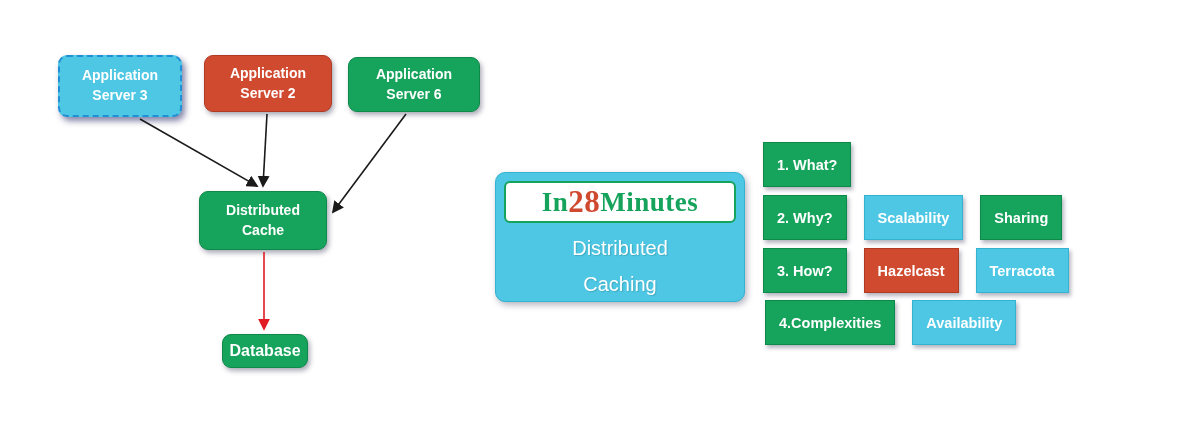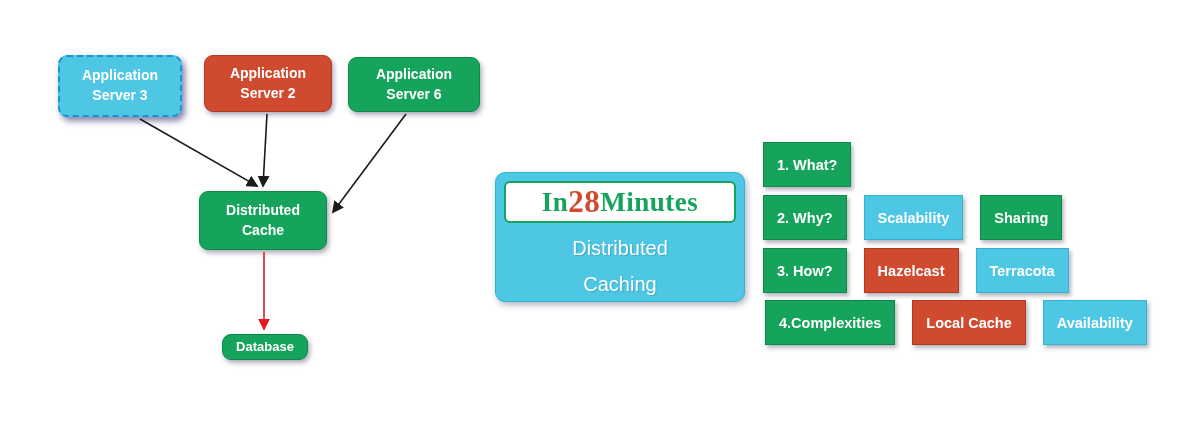--- a/index.html
+++ b/index.html
@@ -24,21 +24,21 @@
     box-shadow:2px 3px 5px rgba(70,70,100,.45);
   }
   .fill-green{background:var(--green);border:1px solid #0d8a4a;}
   .fill-red{background:var(--red);border:1px solid #b03a22;}
   .fill-cyan{background:var(--cyan);border:1px solid #33b2d2;}
   .selected{border:2px dashed #1f8fd6;box-shadow:3px 4px 6px rgba(50,50,110,.6);}
   #node-app3{left:58px;top:55px;width:124px;height:62px;}
   #node-app2{left:204px;top:55px;width:128px;height:57px;}
   #node-app1{left:348px;top:57px;width:132px;height:55px;}
   #node-cache{left:199px;top:191px;width:128px;height:59px;}
-  #node-db{left:222px;top:334px;width:86px;height:26px;font-size:13px;}
+  #node-db{left:222px;top:334px;width:86px;height:34px;font-size:16px;}
   
   #arrows{position:absolute;left:0;top:0;pointer-events:none;}
   #arrows line{stroke-width:1.6px;}
   
   #logo-card{
     position:absolute;left:495px;top:172px;width:250px;height:130px;
     box-sizing:border-box;background:var(--cyan);
     border:1px solid #33b2d2;border-radius:10px;
     box-shadow:2px 3px 6px rgba(70,70,100,.4);
     padding:8px 8px 0 8px;
@@ -130,15 +130,14 @@
 </div>
 
 <div id="row-how" class="topic-row">
   <div class="badge fill-green">3. How?</div>
   <div class="badge fill-red">Hazelcast</div>
   <div class="badge fill-cyan">Terracota</div>
 </div>
 
 <div id="row-complex" class="topic-row">
   <div class="badge fill-green">4.Complexities</div>
-  <div class="badge fill-red">Local Cache</div>
   <div class="badge fill-cyan">Availability</div>
 </div>
 
 </body></html>

